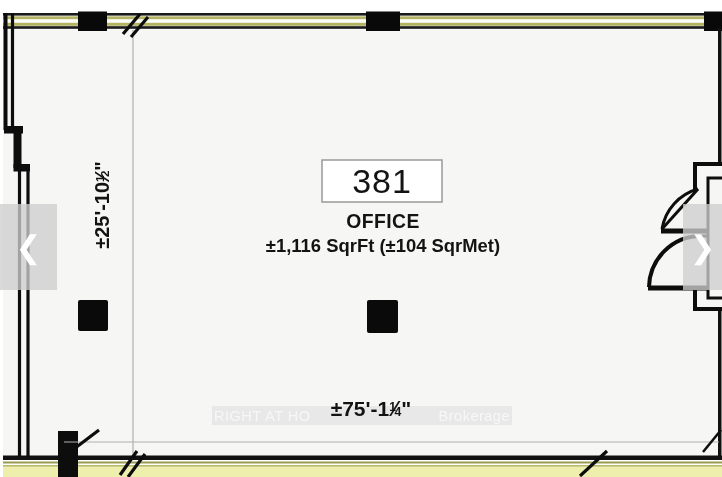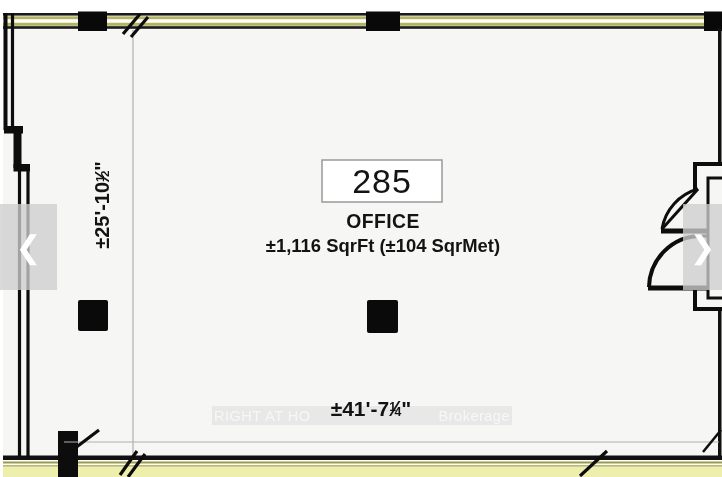--- a/index.html
+++ b/index.html
@@ -128,30 +128,30 @@
     <rect x="367" y="300" width="31" height="33" rx="2" fill="#0a0a0a"></rect>
 
     <rect x="322" y="160" width="120" height="42" fill="#ffffff" stroke="#999999" stroke-width="1.5"></rect>
   </svg>
 
   <div class="watermark">
     <span>RIGHT AT HO</span>
     <span>Brokerage</span>
   </div>
 
-  <div class="txt unit-number">285</div>
+  <div class="txt unit-number">381</div>
   <div class="txt unit-type">OFFICE</div>
   <div class="txt unit-area">±1,116 SqrFt (±104 SqrMet)</div>
 
   <div class="txt dim dim-vertical">
     <span>±25'-10</span><span class="frac-num">1</span><span class="frac-slash">⁄</span><span class="frac-den">2</span><span>"</span>
   </div>
 
   <div class="txt dim dim-horizontal">
-    <span>±41'-7</span><span class="frac-num">1</span><span class="frac-slash">⁄</span><span class="frac-den">4</span><span>"</span>
+    <span>±75'-1</span><span class="frac-num">1</span><span class="frac-slash">⁄</span><span class="frac-den">4</span><span>"</span>
   </div>
 
   <button class="carousel-btn carousel-prev">
     <span class="chevron">❮</span>
   </button>
   <button class="carousel-btn carousel-next">
     <span class="chevron">❯</span>
   </button>
 
 </div>

